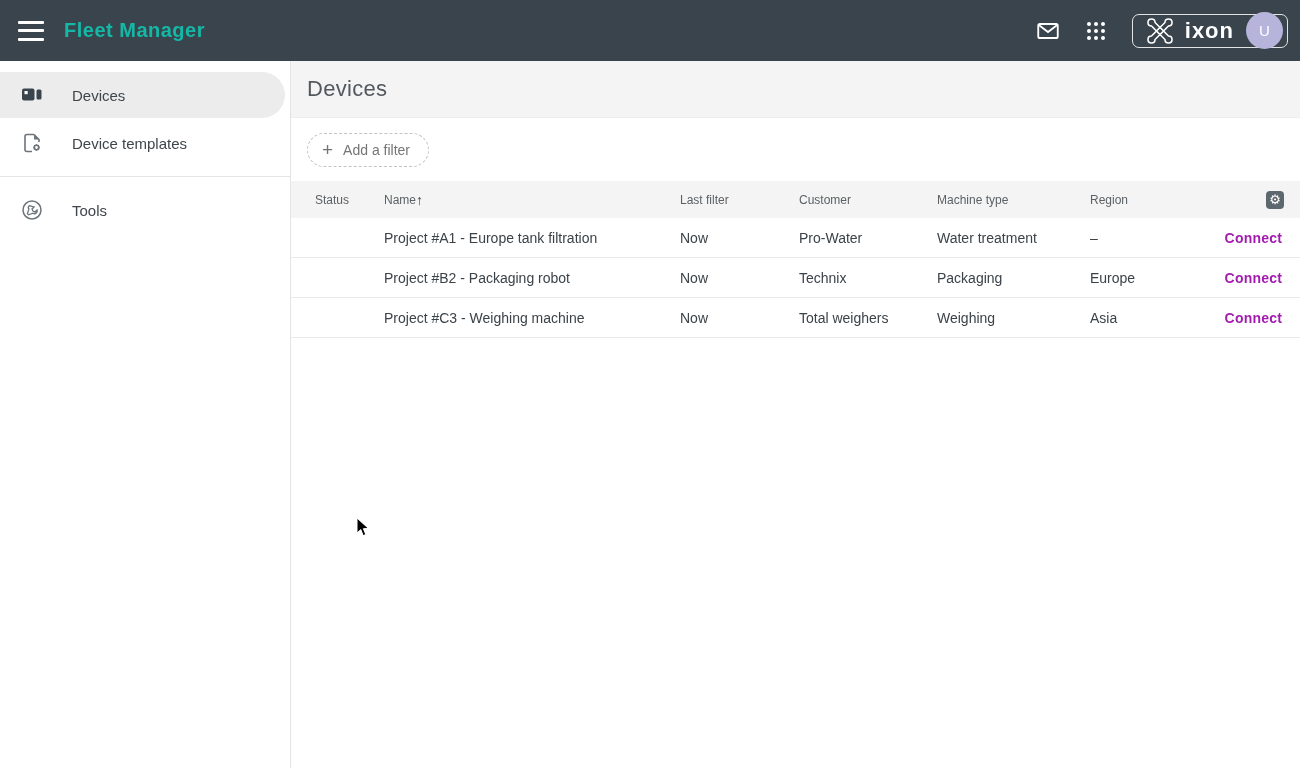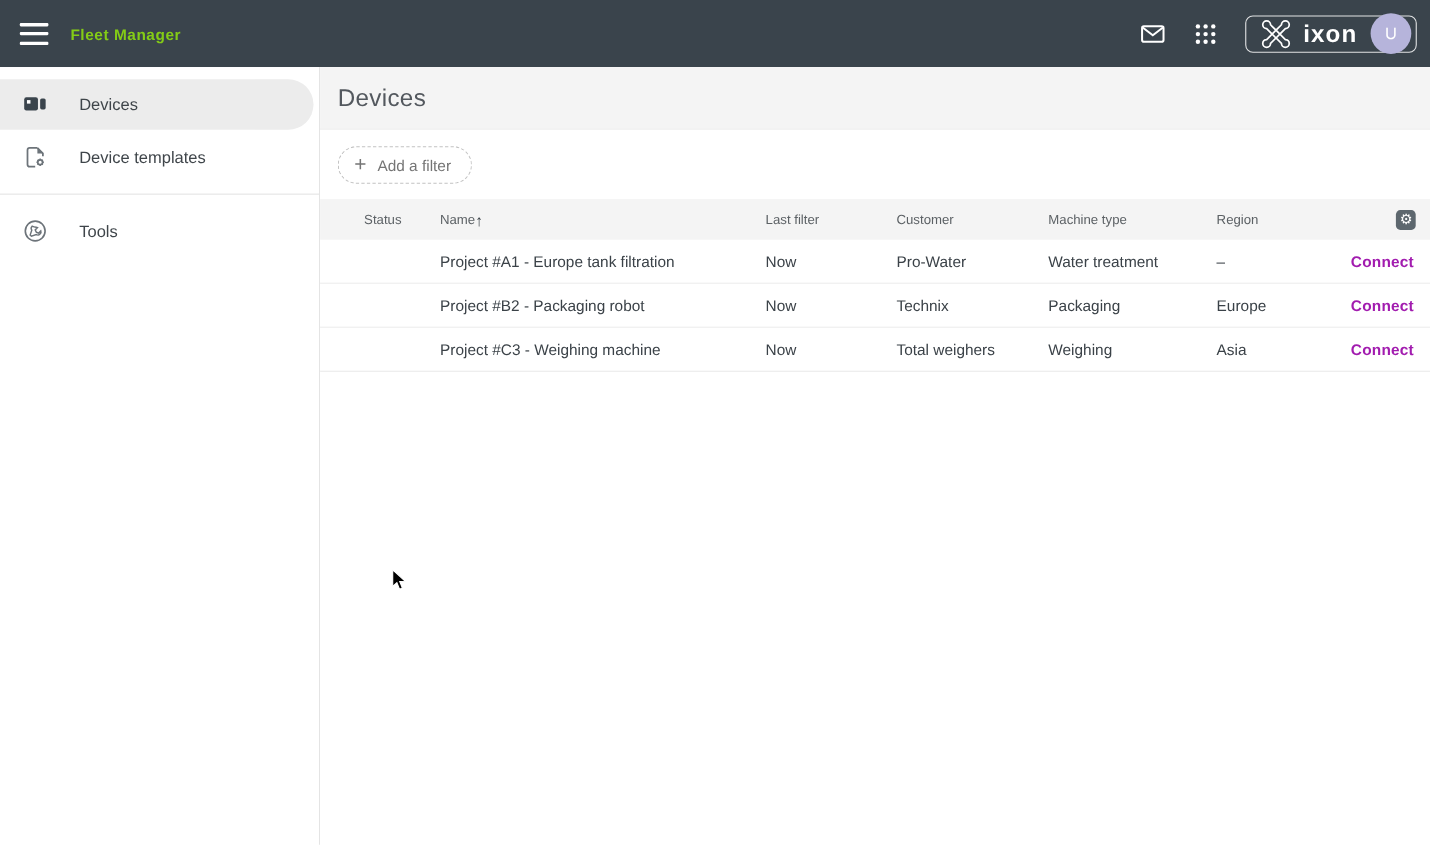--- a/index.html
+++ b/index.html
@@ -6,21 +6,21 @@
   html,body { width:1300px; height:768px; overflow:hidden; }
   body { font-family: "Liberation Sans", sans-serif; background:#fff; position:relative; }
 
   
   .topbar{
     height:61px; background:var(--topbar,#3a444c); display:flex; align-items:center;
     padding:0 12px 0 18px; color:#fff;
   }
   .hamburger{ width:26px; height:20px; display:flex; flex-direction:column; justify-content:space-between; cursor:pointer; margin-right:20px;}
   .hamburger span{ display:block; height:3px; background:#fff; border-radius:1px;}
-  .app-title{ font-size:14px; font-weight:700; letter-spacing:.5px; color:#84cc16;}
+  .app-title{ font-size:20px; font-weight:700; letter-spacing:.5px; color:#14b8a6;}
   .topbar-spacer{flex:1;}
   .topbar-iconbtn{ width:40px; height:40px; display:flex; align-items:center; justify-content:center; cursor:pointer; margin-right:8px;}
   .account-box{
     display:flex; align-items:center; border:1px solid rgba(255,255,255,.85); border-radius:7px;
     height:34px; padding:0 4px 0 10px; margin-left:8px; cursor:pointer;
   }
   .brand-word{ font-size:22px; font-weight:700; letter-spacing:1px; color:#fff; margin:0 12px 0 8px;}
   .avatar{
     width:37px; height:37px; border-radius:50%; background:var(--avatar,#b6b4db);
     display:flex; align-items:center; justify-content:center; color:#fff; font-size:15px; font-weight:500;
@@ -50,21 +50,21 @@
   
   .tbl{ width:100%; }
   .tbl-header{
     height:37px; background:#f4f4f4; display:flex; align-items:center; padding:0 16px 0 24px;
     font-size:12px; color:#5c6165;
   }
   .tbl-row{
     height:40px; display:flex; align-items:center; padding:0 16px 0 24px;
     font-size:14px; color:#3b4248; border-bottom:1px solid #eaeaea; background:#fff; cursor:pointer;
   }
-  .col-status{ width:69px; flex:none;margin-left:16px;}
+  .col-status{ width:69px; flex:none;}
   .col-name{ width:296px; flex:none; display:flex; align-items:center; gap:0;}
   .col-last{ width:119px; flex:none;}
   .col-customer{ width:138px; flex:none;}
   .col-machine{ width:153px; flex:none;}
   .col-region{ width:120px; flex:none;}
   .col-action{ flex:1; display:flex; justify-content:flex-end; align-items:center;}
   .dot{ width:15px; height:15px; border-radius:50%; background:var(--online,#4cc16f); margin-left:3px;}
   .sort-arrow{ font-size:14px; color:#3b4248;}
   .colsettings{
     width:18px; height:18px; border-radius:4px; background:#5d676e; color:#fff; display:flex;

